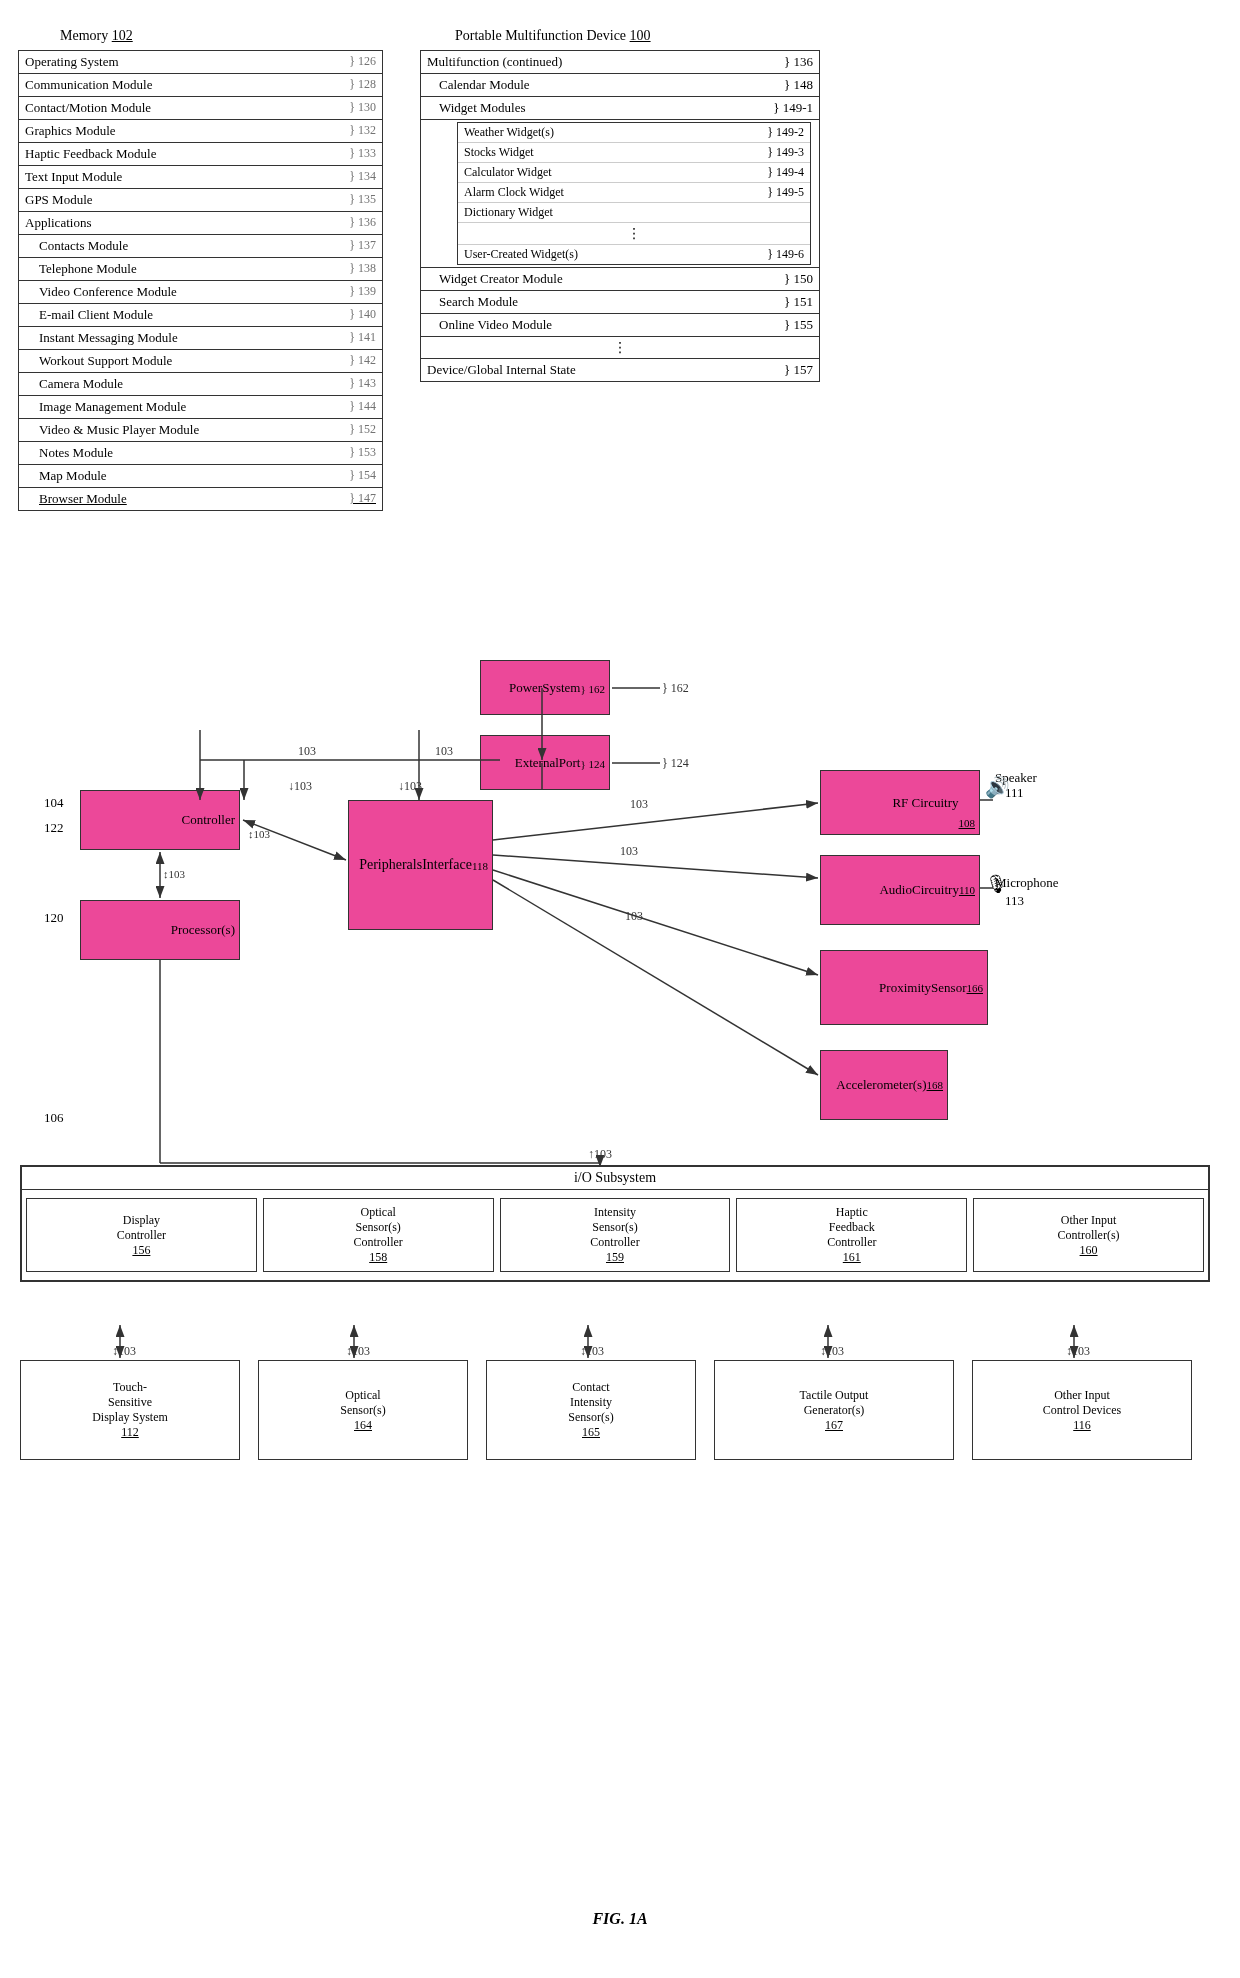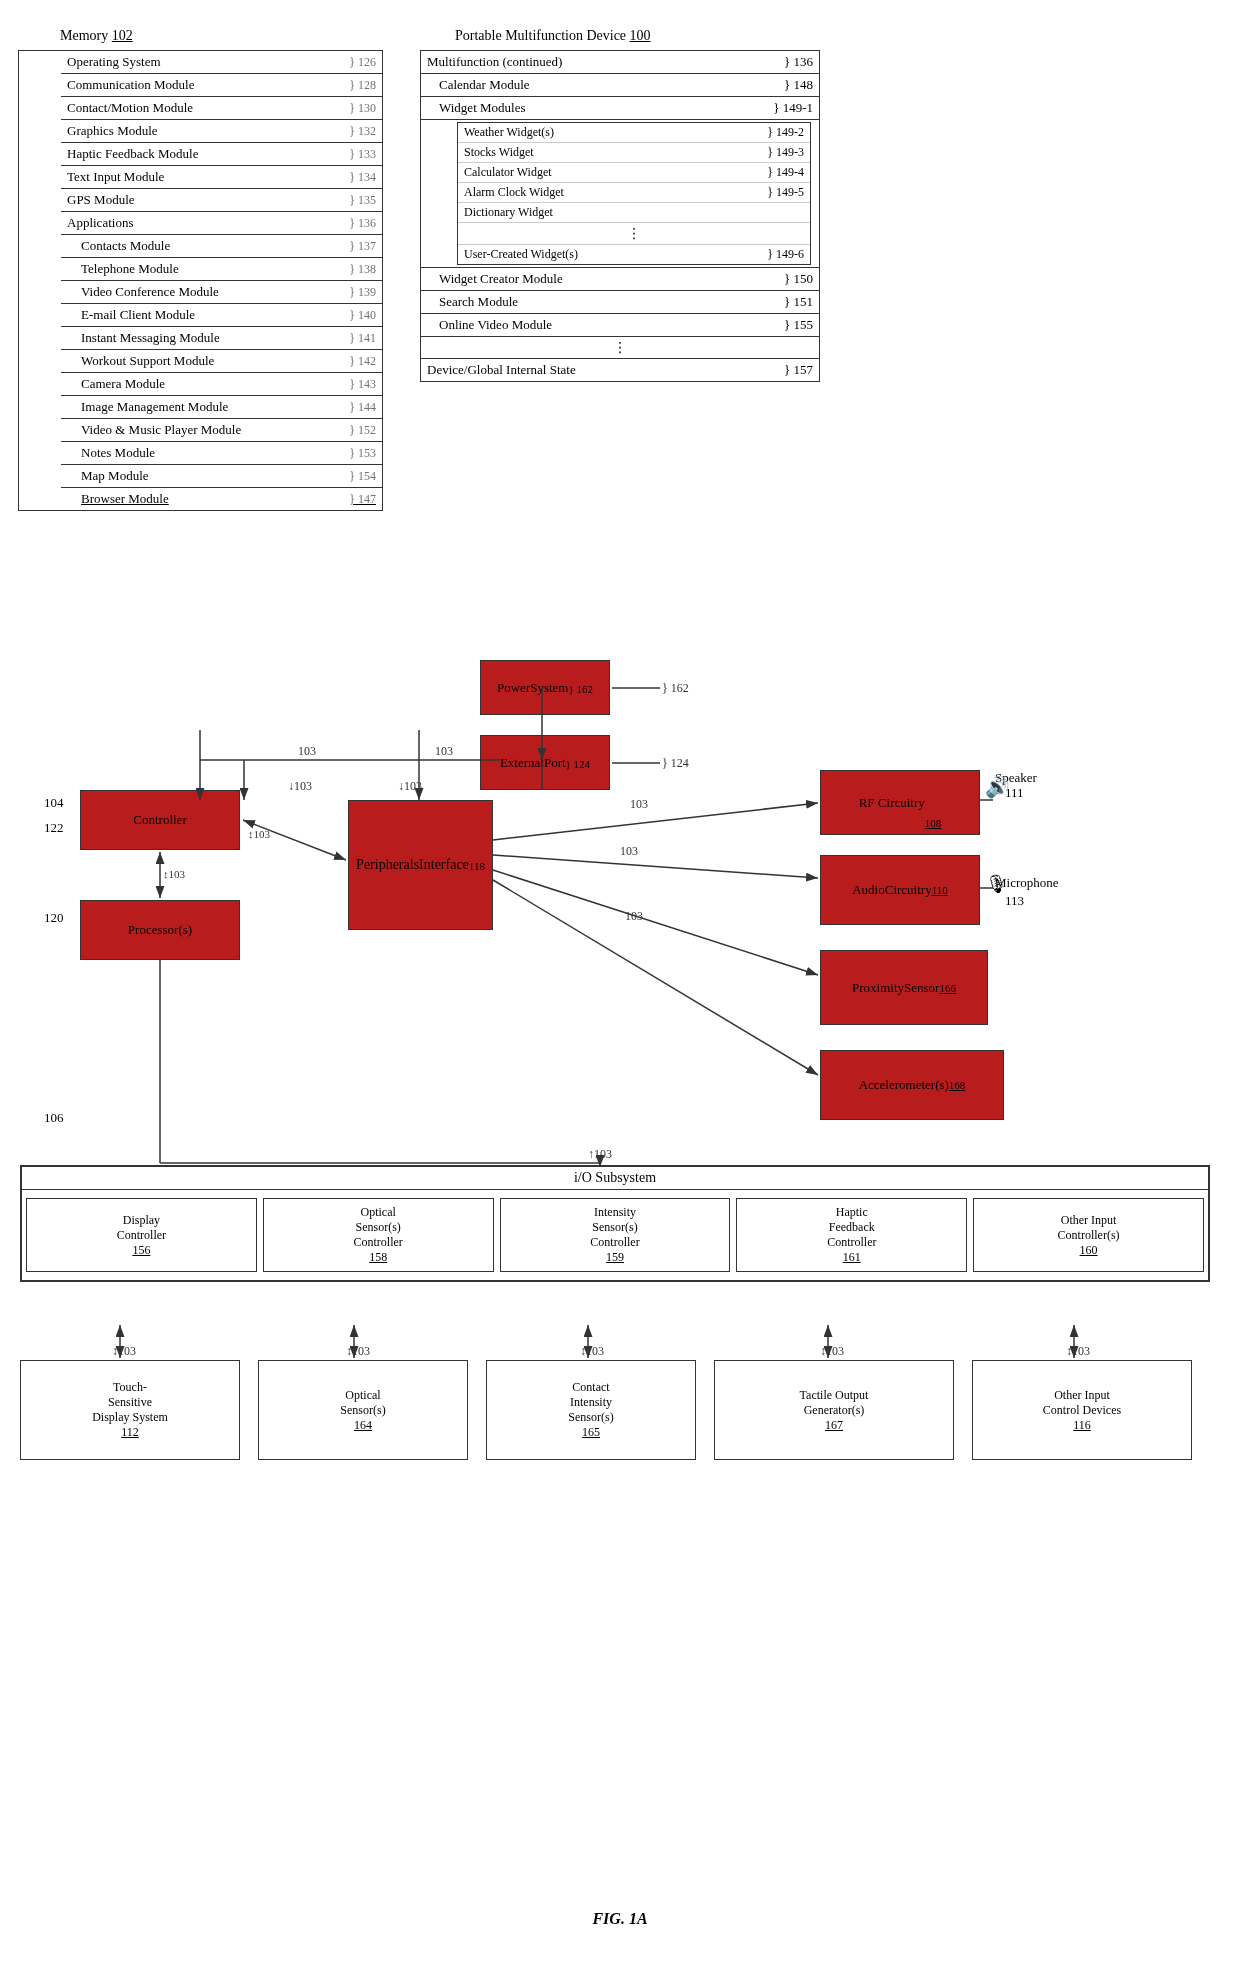--- a/index.html
+++ b/index.html
@@ -29,25 +29,24 @@
       position: absolute;
       top: 50px;
       left: 18px;
       width: 360px;
       border: 1.5px solid #333;
     }
 
     .memory-box .row {
       display: flex;
       justify-content: space-between;
-      align-items: flex-end;
+      align-items: flex-start;
       border-bottom: 1px solid #333;
       padding: 3px 6px;
       font-size: 13px;
-      margin-left: 42px;
     }
 
     .memory-box .row:last-child {
       border-bottom: none;
       text-decoration: underline;
     }
 
     .memory-box .row .label { flex: 1; }
     .memory-box .row .num { font-size: 12px; padding-left: 4px; }
 
@@ -64,24 +63,24 @@
       left: 0;
       width: 1240px;
       height: 1978px;
       pointer-events: none;
     }
 
     
     .comp-box {
       position: absolute;
       border: 1.5px solid #333;
-      background: #b91c1c;
+      background: #ec4899;
       display: flex;
       align-items: center;
-      justify-content: center;
+      justify-content: flex-end;
       text-align: center;
       font-size: 13px;
       padding: 4px;
     }
 
     
     .io-box {
       position: absolute;
       border: 2px solid #333;
       background: #fff;
@@ -338,21 +337,21 @@
   <div style="position:absolute; top:893px; left:1005px; font-size:13px;">113</div>
 
   <div style="position:absolute; top:873px; left:985px; font-size:18px;">🎙</div>
 
   <div class="comp-box" style="top:950px; left:820px; width:168px; height:75px;">
     <div>Proximity</div>
     <div>Sensor</div>
     <div style="font-size:11px;"><span class="ref-num">166</span></div>
   </div>
 
-  <div class="comp-box" style="top:1050px; left:820px; width:184px; height:70px;">
+  <div class="comp-box" style="top:1050px; left:820px; width:128px; height:70px;">
     <div>Accelerometer(s)</div>
     <div style="font-size:11px;"><span class="ref-num">168</span></div>
   </div>
 
   <div style="position:absolute; top:1110px; left:44px; font-size:13px;">106</div>
 
   <div class="io-box" style="position:absolute; top:1165px; left:20px; width:1190px;">
     <div class="io-title">i/O Subsystem</div>
     <div class="io-inner">
       <div class="io-item">

